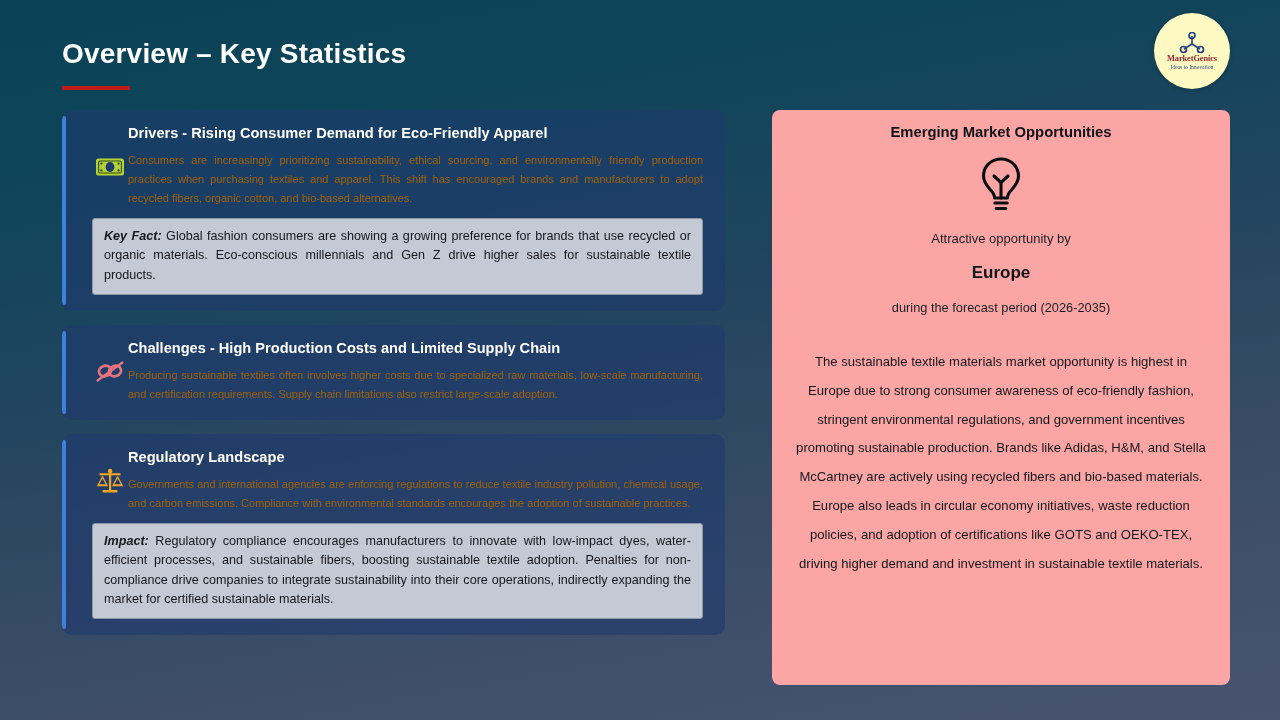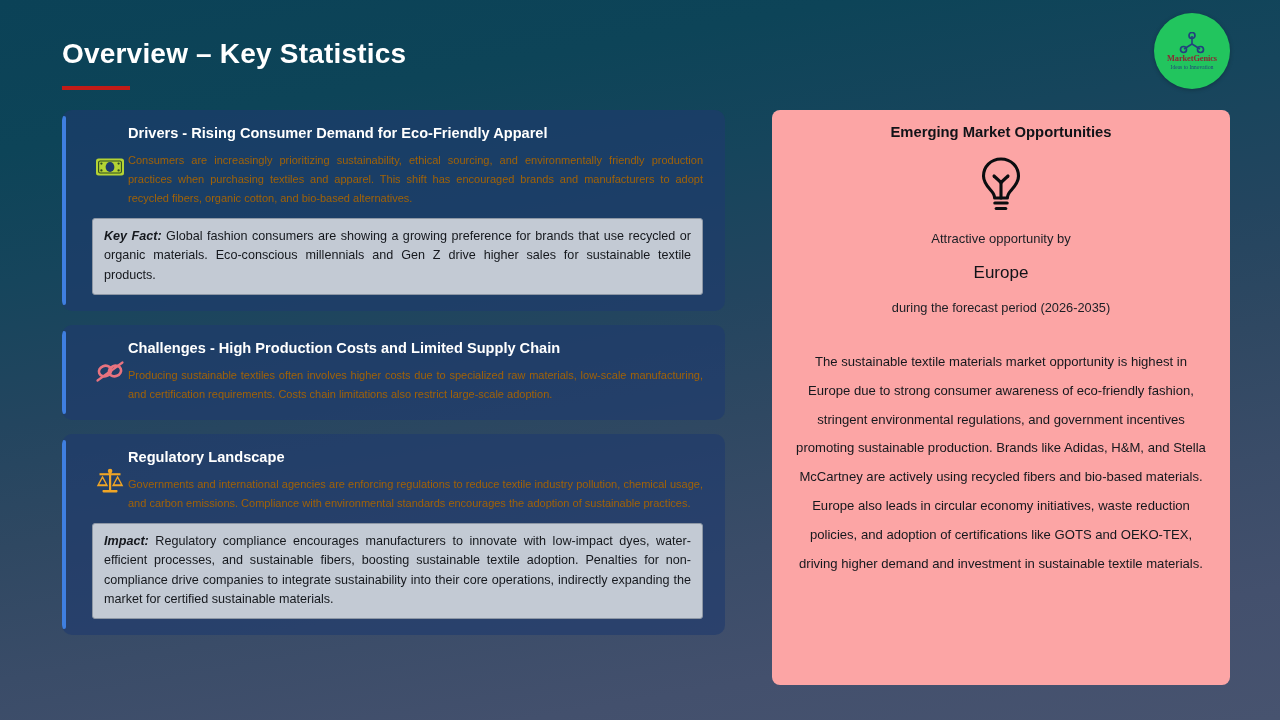--- a/index.html
+++ b/index.html
@@ -45,21 +45,21 @@
   }
 
   
   .logo-badge {
     position: absolute;
     left: 1154px;
     top: 13px;
     width: 76px;
     height: 76px;
     border-radius: 50%;
-    background: #22c55e;
+    background: #fef9c3;
     display: flex;
     flex-direction: column;
     align-items: center;
     justify-content: center;
     box-shadow: 0 1px 4px rgba(0,0,0,0.25);
   }
   .logo-mark { width: 26px; height: 22px; display: block; margin-bottom: 1px; }
   .logo-name {
     font-size: 8.4px;
     font-weight: bold;
@@ -173,21 +173,21 @@
     color: #111318;
     margin-top: 10px;
   }
   .panel-sub {
     font-size: 13px;
     color: #1b1e24;
     margin-top: 15px;
   }
   .panel-region {
     font-size: 17px;
-    font-weight: normal;
+    font-weight: bold;
     color: #111318;
     margin-top: 17px;
   }
   .panel-period {
     font-size: 12.8px;
     color: #1b1e24;
     margin-top: 17px;
   }
   .panel-desc {
     font-size: 13.1px;
@@ -248,21 +248,21 @@
         <svg width="32" height="26" viewBox="0 0 32 26">
           <g fill="none" stroke="#e8737f" stroke-width="2.6" stroke-linecap="round">
             <ellipse cx="11" cy="12" rx="6.2" ry="5.2" transform="rotate(-22 11 12)"></ellipse>
             <ellipse cx="21" cy="12" rx="6.2" ry="5.2" transform="rotate(-22 21 12)"></ellipse>
             <line x1="3.5" y1="21.5" x2="28.5" y2="3.5" stroke-width="2.2"></line>
           </g>
         </svg>
       </div>
       <div class="card-body">
         <div class="card-title">Challenges - High Production Costs and Limited Supply Chain</div>
-        <div class="card-text">Producing sustainable textiles often involves higher costs due to specialized raw materials, low-scale manufacturing, and certification requirements. Costs chain limitations also restrict large-scale adoption.</div>
+        <div class="card-text">Producing sustainable textiles often involves higher costs due to specialized raw materials, low-scale manufacturing, and certification requirements. Supply chain limitations also restrict large-scale adoption.</div>
       </div>
     </div>
   </div>
 
   <div class="info-card">
     <div class="card-head">
       <div class="card-icon">
         <svg width="32" height="30" viewBox="0 0 32 30">
           <g fill="#f0a526">
             <rect x="15" y="5" width="2.2" height="18"></rect>

